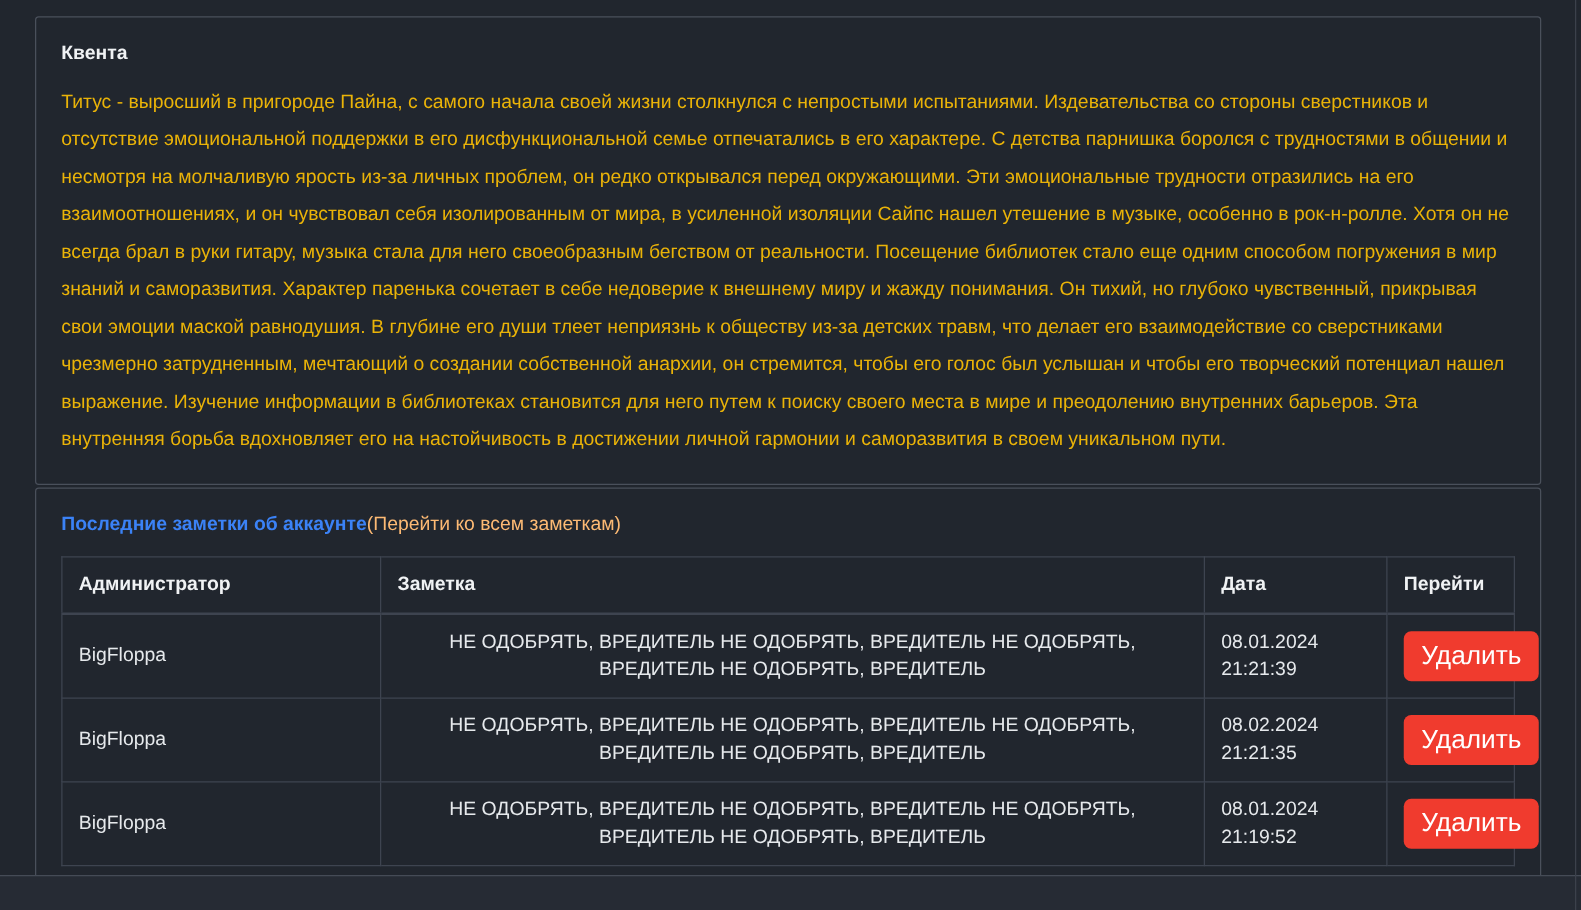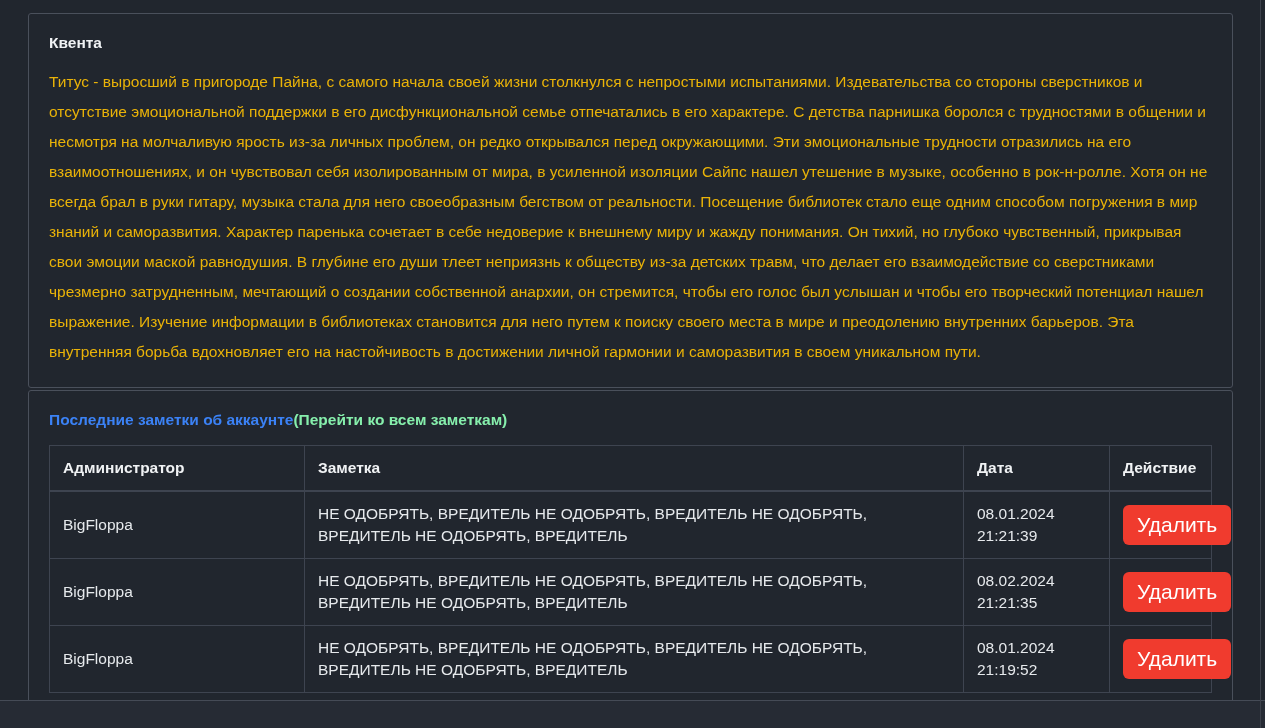--- a/index.html
+++ b/index.html
@@ -38,22 +38,22 @@
   }
   .quenta-text {
     margin: 0;
     font-size: 15.5px;
     line-height: 30px;
     color: #eab308;
   }
   .notes-header { margin: 0 0 16px 0; font-size: 15.5px; }
   .notes-title { font-weight: 700; color: #3b82f6; }
   .notes-link {
-    font-weight: 700;
-    color: #86efac;
+    font-weight: 400;
+    color: #fdba74;
     text-decoration: none;
     cursor: pointer;
   }
   table.notes-table {
     width: 100%;
     border-collapse: collapse;
     table-layout: fixed;
   }
   .notes-table th, .notes-table td {
     border: 1px solid #3e4450;
@@ -66,21 +66,21 @@
   .notes-table th {
     font-weight: 700;
     color: #f0f2f4;
     border-bottom-width: 2px;
     padding: 13px;
   }
   .col-admin  { width: 255px; }
   .col-note   { width: auto; }
   .col-date   { width: 146px; }
   .col-action { width: 102px; }
-  .notes-table td.cell-note { line-height: 22px; }
+  .notes-table td.cell-note { line-height: 22px; text-align: center; }
   .notes-table td.cell-date { line-height: 22px; }
   .btn-danger {
     background: #f03b2e;
     color: #ffffff;
     border: none;
     border-radius: 6px;
     padding: 8px 14px;
     font-size: 21px;
     font-family: "Liberation Sans", sans-serif;
     cursor: pointer;
@@ -144,21 +144,21 @@
         <col class="col-admin">
           <col class="col-note">
           <col class="col-date">
           <col class="col-action">
       </colgroup>
       <thead>
         <tr>
           <th>Администратор</th>
           <th>Заметка</th>
           <th>Дата</th>
-          <th>Действие</th>
+          <th>Перейти</th>
         </tr>
       </thead>
       <tbody>
         <tr>
           <td class="cell-admin">BigFloppa</td>
           <td class="cell-note">НЕ ОДОБРЯТЬ, ВРЕДИТЕЛЬ НЕ ОДОБРЯТЬ, ВРЕДИТЕЛЬ НЕ ОДОБРЯТЬ, ВРЕДИТЕЛЬ НЕ ОДОБРЯТЬ, ВРЕДИТЕЛЬ</td>
           <td class="cell-date">08.01.2024 21:21:39</td>
           <td class="cell-action">
             <button class="btn-danger">Удалить</button>
           </td>

